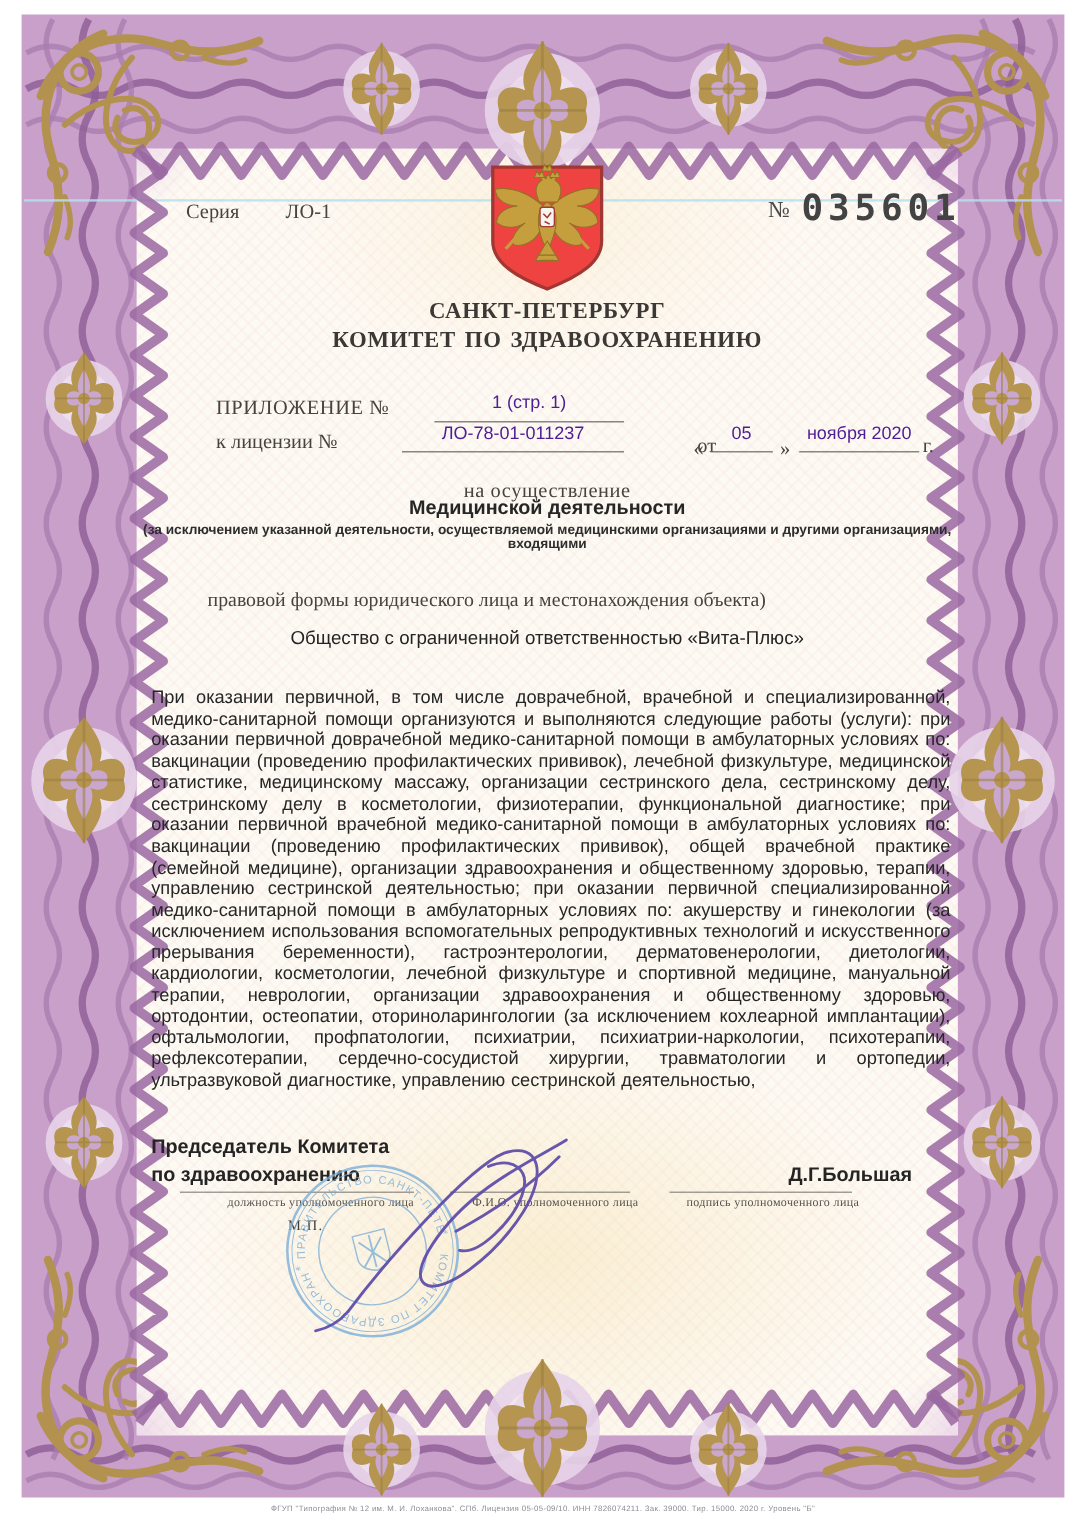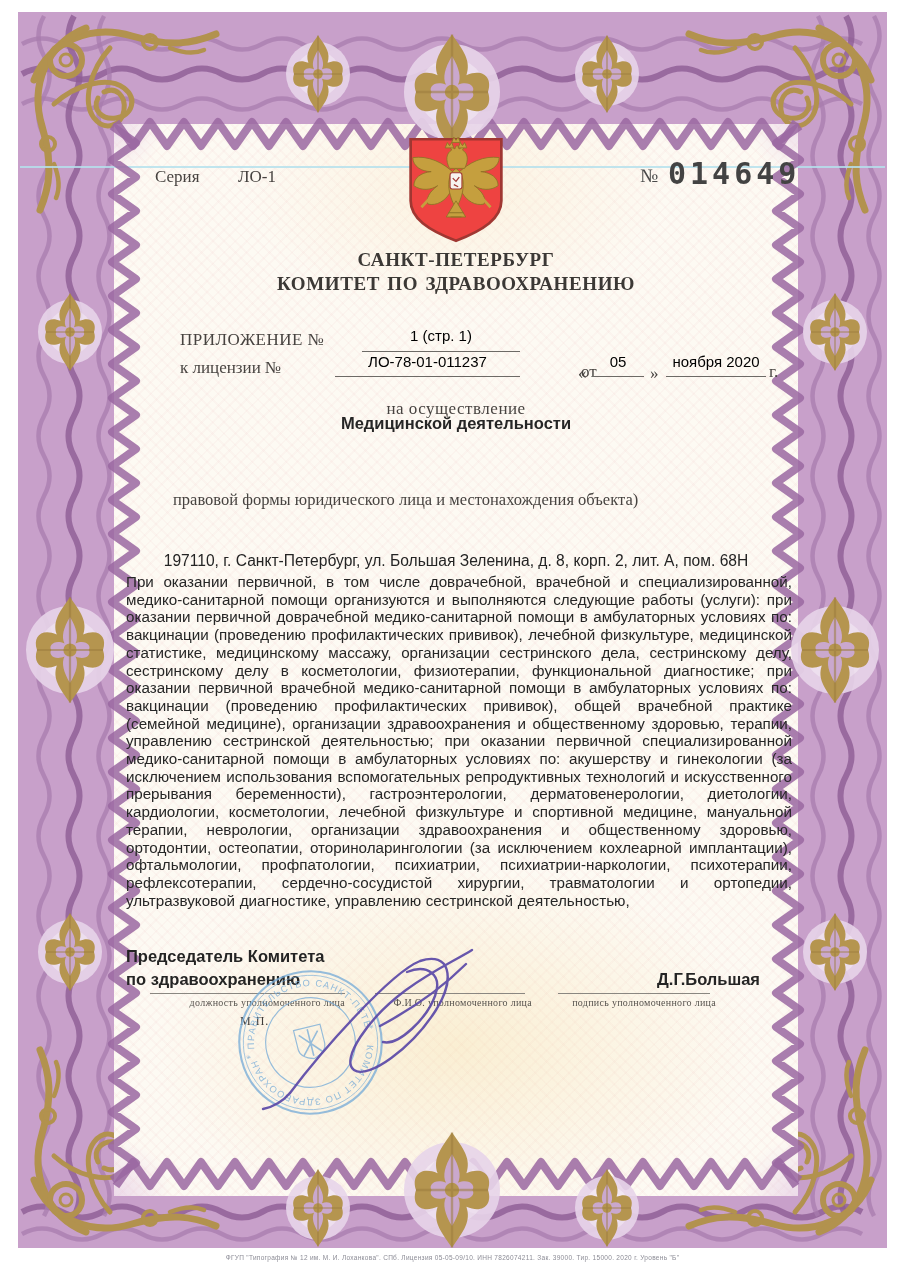--- a/index.html
+++ b/index.html
@@ -15,21 +15,21 @@
       radial-gradient(circle 70px at 100% 0%, rgba(226,198,228,.55), rgba(226,198,228,0) 72%),
       radial-gradient(circle 80px at 0% 100%, rgba(226,198,228,.6), rgba(226,198,228,0) 72%),
       radial-gradient(circle 80px at 100% 100%, rgba(226,198,228,.6), rgba(226,198,228,0) 72%),
       repeating-linear-gradient(45deg, rgba(224,138,148,.05) 0 2px, rgba(0,0,0,0) 2px 8px),
       repeating-linear-gradient(-45deg, rgba(224,138,148,.05) 0 2px, rgba(0,0,0,0) 2px 8px),
       #fdfaf3;}
   .serif{font-family:"Liberation Serif",serif;}
   .sans{font-family:"Liberation Sans",sans-serif;}
   .label{font-size:17px;color:#474340;}
   .fill-line{border-bottom:1.4px solid #6d6a66;}
-  .fill-value{font-family:"Liberation Sans",sans-serif;font-size:15px;color:#000000;text-align:center;}
+  .fill-value{font-family:"Liberation Sans",sans-serif;font-size:15px;color:#4c1d95;text-align:center;}
   .title{font-weight:bold;font-size:19px;letter-spacing:.6px;word-spacing:2px;color:#3b3835;text-align:center;width:684px;left:114px;}
   .caption{font-size:10px;color:#57534e;letter-spacing:.3px;text-align:right;}
   .sig-line{border-top:1.2px solid #8a8781;height:0;}
   .works{font-size:15.2px;line-height:17.7px;text-align:justify;color:#262626;word-spacing:.5px;}
   .centered{text-align:center;}
 </style>
 </head>
 <body>
 
 <div class="page">
@@ -119,21 +119,21 @@
     <use href="#med" transform="translate(70,650) scale(1.1)"></use>
     <use href="#med" transform="translate(70,952) scale(.8)"></use>
     <use href="#med" transform="translate(835,332) scale(.8)"></use>
     <use href="#med" transform="translate(835,650) scale(1.1)"></use>
     <use href="#med" transform="translate(835,952) scale(.8)"></use>
   </svg>
 
   <div class="abs serif label" style="left:155px;top:167px;">Серия</div>
   <div class="abs serif label" style="left:238px;top:167px;">ЛО-1</div>
   <div class="abs serif" style="left:640px;top:165px;font-size:19px;color:#4a4a4a;">№</div>
-  <div class="abs" style="left:668px;top:156px;font-family:'DejaVu Sans Mono',monospace;font-weight:700;font-size:30px;letter-spacing:4px;color:#434343;">014649</div>
+  <div class="abs" style="left:668px;top:156px;font-family:'DejaVu Sans Mono',monospace;font-weight:700;font-size:30px;letter-spacing:4px;color:#434343;">035601</div>
 
   <svg class="abs" style="left:401px;top:136px;" width="110" height="108" viewBox="0 0 100 100">
     <path d="M8,3 H92 V60 C92,76 76,87 50,97 C24,87 8,76 8,60 Z" fill="#ee4341" stroke="#a03732" stroke-width="2.5"></path>
     <g fill="#c59f3e" stroke="#8f7326" stroke-width="0.8">
       <path d="M50,36 C38,24 24,18 10,20 C10,28 18,33 27,33 C17,34 11,39 11,46 C18,51 27,50 33,46 C25,52 22,58 24,63 C32,65 40,60 44,53 Z"></path>
       <path d="M50,36 C62,24 76,18 90,20 C90,28 82,33 73,33 C83,34 89,39 89,46 C82,51 73,50 67,46 C75,52 78,58 76,63 C68,65 60,60 56,53 Z"></path>
       <path d="M44,30 C40,22 41,16 46,13 L43,8 L49,12 C50,8 52,8 53,12 L59,8 L56,13 C61,16 62,22 58,30 Z"></path>
       <path d="M40,11 l2,-5 2,3 2,-3 2,5 z"></path>
       <path d="M52,11 l2,-5 2,3 2,-3 2,5 z"></path>
       <path d="M46,6 l2,-5 2,3 2,-3 2,5 z"></path>
@@ -160,23 +160,24 @@
   <div class="abs serif label" style="left:578px;top:364px;">«</div>
   <div class="abs fill-value" style="left:592px;top:353px;width:52px;">05</div>
   <div class="abs fill-line" style="left:592px;top:358px;width:52px;height:18px;"></div>
   <div class="abs serif label" style="left:650px;top:364px;">»</div>
   <div class="abs fill-value" style="left:666px;top:353px;width:100px;">ноября 2020</div>
   <div class="abs fill-line" style="left:666px;top:358px;width:100px;height:18px;"></div>
   <div class="abs serif label" style="left:769px;top:362px;">г.</div>
 
   <div class="abs sans centered" style="left:114px;top:414px;width:684px;font-size:16.5px;font-weight:bold;color:#262626;">Медицинской деятельности</div>
   <div class="abs serif centered" style="left:114px;top:399px;width:684px;font-size:17px;color:#474340;letter-spacing:.5px;">на осуществление</div>
+  <div class="abs sans centered" style="left:114px;top:436px;width:684px;font-size:11.4px;font-weight:600;color:#2d2d2d;">(за исключением указанной деятельности, осуществляемой медицинскими организациями и другими организациями, входящими</div>
   <div class="abs serif" style="left:173px;top:490px;width:598px;font-size:16.5px;color:#474340;">правовой формы юридического лица и местонахождения объекта)</div>
 
-  <div class="abs sans centered" style="left:114px;top:552px;width:684px;font-size:15.6px;color:#242424;">197110, г. Санкт-Петербург, ул. Большая Зеленина, д. 8, корп. 2, лит. А, пом. 68Н</div>
+  <div class="abs sans centered" style="left:114px;top:524px;width:684px;font-size:15.6px;color:#242424;">Общество с ограниченной ответственностью «Вита-Плюс»</div>
 
   <div class="abs sans works" style="left:126px;top:573px;width:666px;">При оказании первичной, в том числе доврачебной, врачебной и специализированной, медико-санитарной помощи организуются и выполняются следующие работы (услуги): при оказании первичной доврачебной медико-санитарной помощи в амбулаторных условиях по: вакцинации (проведению профилактических прививок), лечебной физкультуре, медицинской статистике, медицинскому массажу, организации сестринского дела, сестринскому делу, сестринскому делу в косметологии, физиотерапии, функциональной диагностике; при оказании первичной врачебной медико-санитарной помощи в амбулаторных условиях по: вакцинации (проведению профилактических прививок), общей врачебной практике (семейной медицине), организации здравоохранения и общественному здоровью, терапии, управлению сестринской деятельностью; при оказании первичной специализированной медико-санитарной помощи в амбулаторных условиях по: акушерству и гинекологии (за исключением использования вспомогательных репродуктивных технологий и искусственного прерывания беременности), гастроэнтерологии, дерматовенерологии, диетологии, кардиологии, косметологии, лечебной физкультуре и спортивной медицине, мануальной терапии, неврологии, организации здравоохранения и общественному здоровью, ортодонтии, остеопатии, оториноларингологии (за исключением кохлеарной имплантации), офтальмологии, профпатологии, психиатрии, психиатрии-наркологии, психотерапии, рефлексотерапии, сердечно-сосудистой хирургии, травматологии и ортопедии, ультразвуковой диагностике, управлению сестринской деятельностью,</div>
 
   <div class="abs sans" style="left:126px;top:947px;font-size:16.5px;font-weight:bold;color:#242424;">Председатель Комитета</div>
   <div class="abs sans" style="left:126px;top:970px;font-size:16.5px;font-weight:bold;color:#242424;">по здравоохранению</div>
   <div class="abs sans" style="left:560px;top:970px;width:200px;text-align:right;font-size:16.5px;font-weight:bold;color:#242424;">Д.Г.Большая</div>
 
   <div class="abs sig-line" style="left:150px;top:993px;width:195px;"></div>
   <div class="abs sig-line" style="left:375px;top:993px;width:150px;"></div>
   <div class="abs sig-line" style="left:558px;top:993px;width:152px;"></div>

